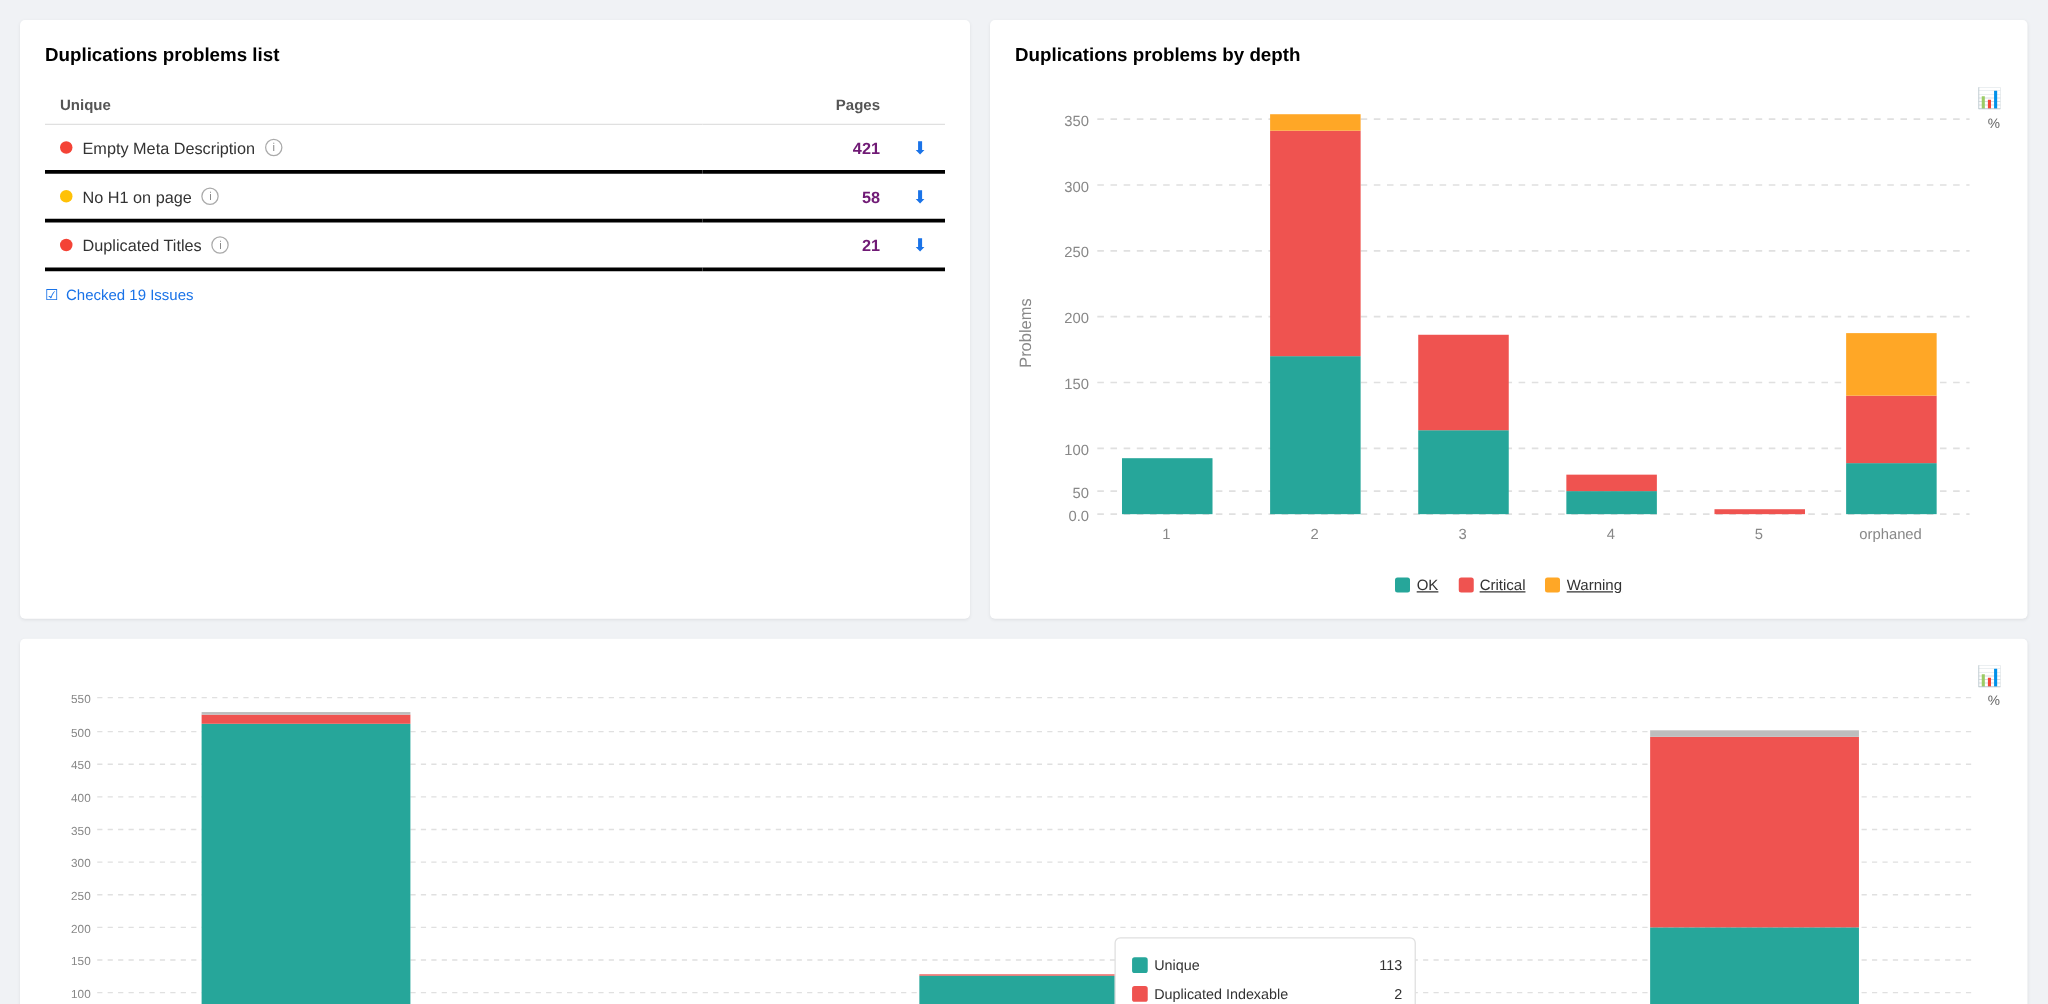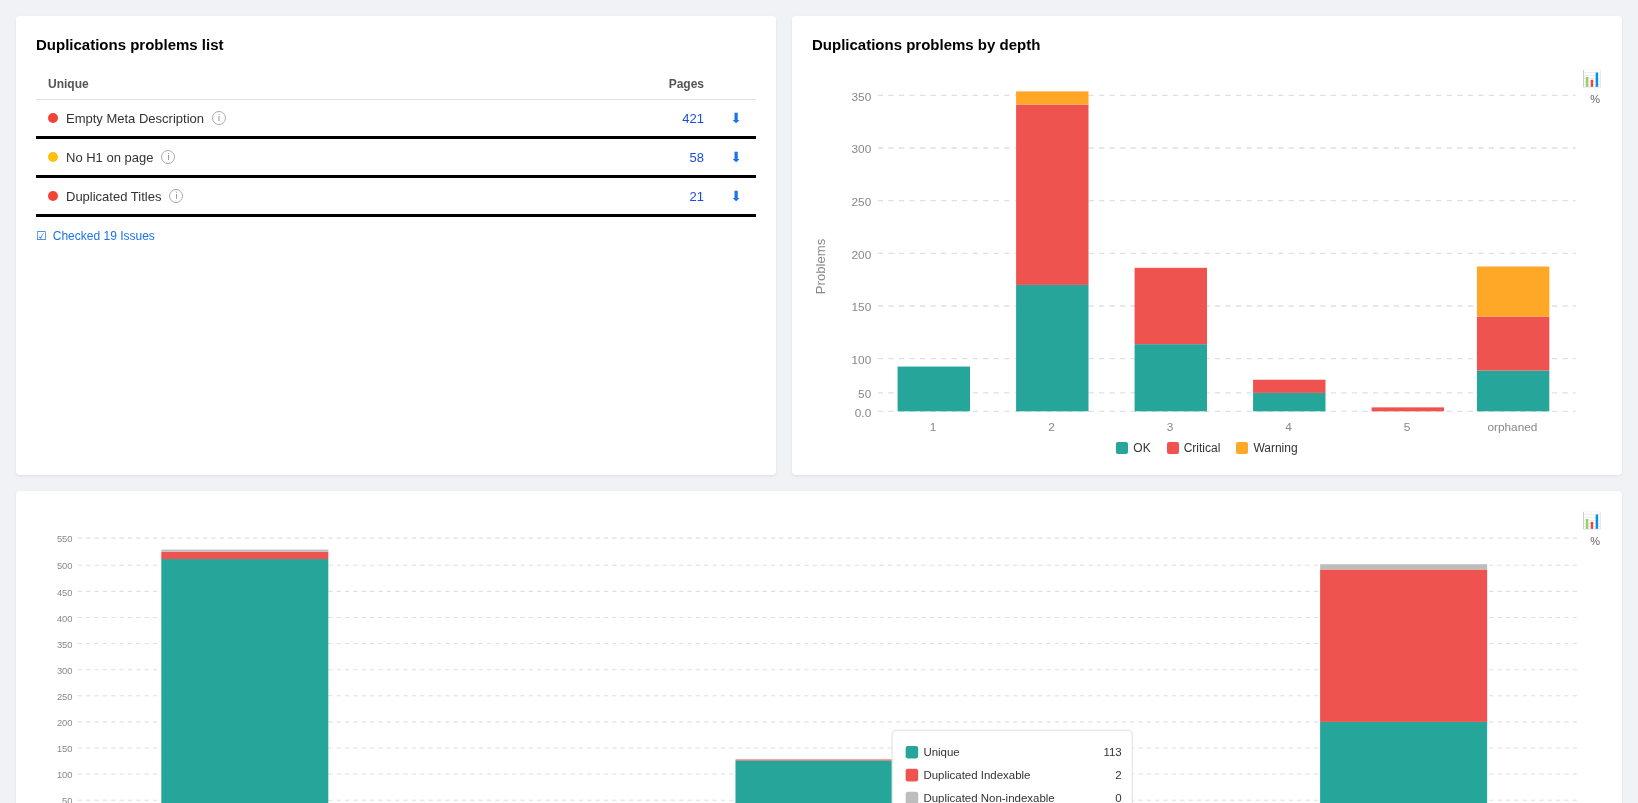--- a/index.html
+++ b/index.html
@@ -13,37 +13,37 @@
 
     .problems-list-card { flex: 1; max-width: 760px; }
     .problems-chart-card { flex: 1; }
 
     .card-title { font-size: 15px; font-weight: 600; color: #000000; margin-bottom: 16px; }
 
     .issues-table { width: 100%; border-collapse: collapse; }
     .issues-table th { text-align: left; padding: 8px 12px; font-weight: 600; color: #555; border-bottom: 1px solid #e0e0e0; font-size: 12px; }
     .issues-table th.pages-col { text-align: right; }
     .issues-table td { padding: 10px 12px; border-bottom: 3px solid #000000; }
-    .issues-table td.pages-col { text-align: right; color: #1d4ed8; font-weight: 400; }
+    .issues-table td.pages-col { text-align: right; color: #701a75; font-weight: 700; }
     .issue-cell { display: flex; align-items: center; gap: 8px; }
     .dot { width: 10px; height: 10px; border-radius: 50%; flex-shrink: 0; }
     .dot-red { background: #f44336; }
     .dot-yellow { background: #ffc107; }
     .info-icon { width: 14px; height: 14px; border-radius: 50%; border: 1px solid #aaa; display: inline-flex; align-items: center; justify-content: center; font-size: 9px; color: #888; cursor: default; }
     .download-icon { color: #1a73e8; cursor: pointer; font-size: 14px; }
     .download-col { text-align: center; width: 40px; }
     .checked-issues { margin-top: 12px; color: #1a73e8; font-size: 12px; display: flex; align-items: center; gap: 6px; }
 
     
     .chart-container { position: relative; }
     .chart-icon-btn { position: absolute; top: 0; right: 0; color: #e57373; font-size: 16px; cursor: pointer; }
     .chart-percent-btn { position: absolute; top: 24px; right: 2px; font-size: 11px; color: #666; cursor: pointer; }
 
     
-    .legend { display: flex; gap: 16px; margin-top: 0; justify-content: center; align-items: center; font-size: 12px; }
+    .legend { display: flex; gap: 16px; margin-top: 20px; justify-content: center; align-items: center; font-size: 12px; text-decoration: underline; }
     .legend-item { display: flex; align-items: center; gap: 5px; }
     .legend-dot { width: 12px; height: 12px; border-radius: 2px; }
 
     
     .overview-card { flex: 1; }
     .overview-card .card-title { margin-bottom: 16px; }
 
     svg text { font-family: Arial, sans-serif; }
   </style>
 </head>

